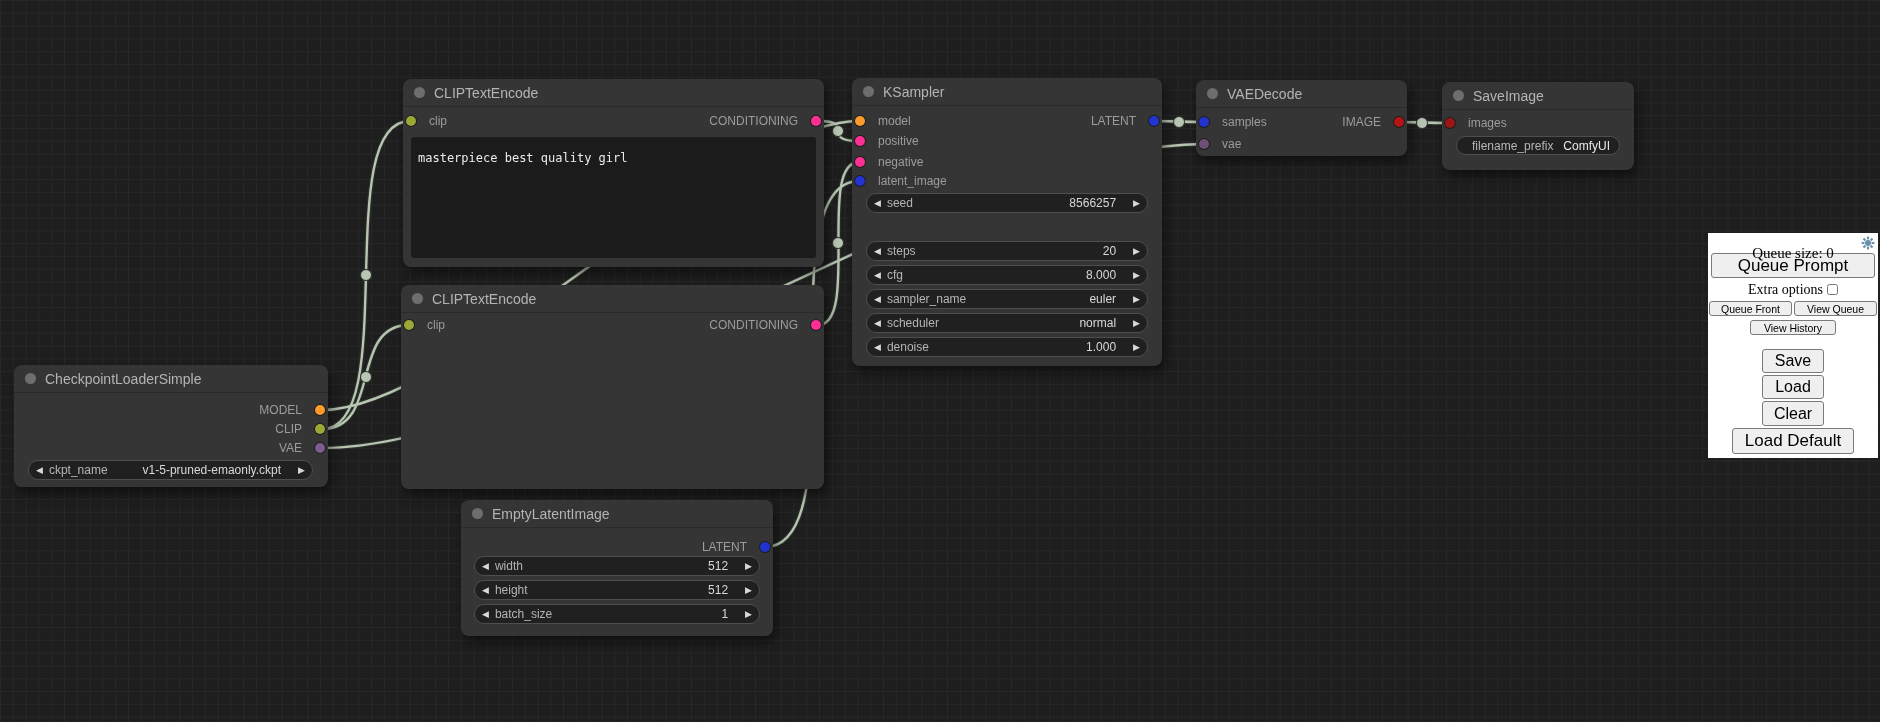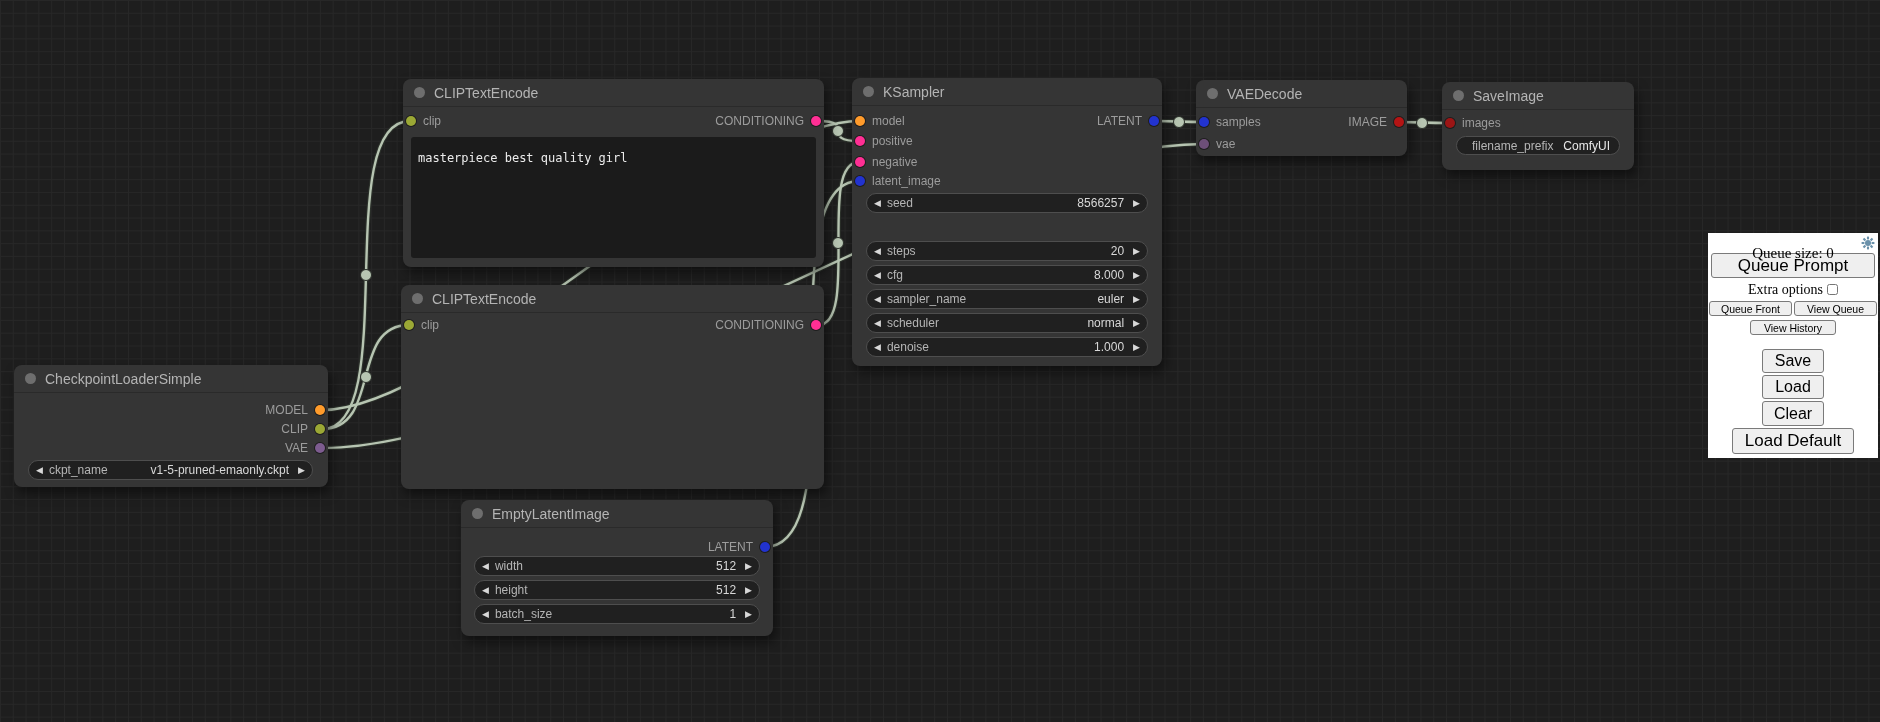--- a/index.html
+++ b/index.html
@@ -6,28 +6,28 @@
   .canvas{position:relative;width:1880px;height:722px;overflow:hidden;
     background-color:#1e1e1e;
     background-image:linear-gradient(#272727 1px,transparent 1px),linear-gradient(90deg,#272727 1px,transparent 1px);
     background-size:12.8px 12.8px;
     font-family:"Liberation Sans",sans-serif;}
   svg.wires{position:absolute;left:0;top:0;z-index:1;}
   .node{position:absolute;background:#353535;border-radius:8px;box-shadow:3px 6px 12px rgba(0,0,0,.5);z-index:2;}
   .node-header{height:27px;display:flex;align-items:center;padding:0 11px;border-bottom:1px solid #2a2a2a;}
   .title-dot{width:11px;height:11px;border-radius:50%;background:#6e6e6e;margin-right:9px;flex:0 0 auto;}
   .node-title{color:#b4b4b4;font-size:14px;white-space:nowrap;}
-  .port{position:absolute;display:flex;align-items:center;gap:7px;height:16px;transform:translateY(-50%);font-size:12px;color:#9c9c9c;white-space:nowrap;z-index:3;}
+  .port{position:absolute;display:flex;align-items:center;gap:13px;height:16px;transform:translateY(-50%);font-size:12px;color:#9c9c9c;white-space:nowrap;z-index:3;}
   .port.in{left:3px;}
   .port.out{right:3px;flex-direction:row-reverse;}
   .pdot{width:10px;height:10px;border-radius:50%;box-shadow:0 0 0 1px rgba(0,0,0,.45);flex:0 0 auto;}
   .widget{position:absolute;height:20px;box-sizing:border-box;background:#202020;border:1px solid #4e4e4e;border-radius:10px;display:flex;align-items:center;padding:0 7px;font-size:12px;color:#b5b5b5;white-space:nowrap;}
   .warr{font-size:9px;color:#d8d8d8;line-height:1;}
   .wlabel{margin-left:6px;}
-  .wvalue{margin-left:auto;color:#d8d8d8;padding-right:9px;}
+  .wvalue{margin-left:auto;color:#d8d8d8;padding-right:17px;}
   .wvalue.noarr{padding-right:2px;}
   .toggle-dot{width:12px;height:12px;border-radius:50%;flex:0 0 auto;margin-left:6px;}
   .prompt-box{position:absolute;background:#1b1b1b;border-radius:3px;color:#ececec;font-family:"DejaVu Sans Mono",monospace;font-size:12px;padding:14px 7px;box-sizing:border-box;overflow:hidden;}
   
   .n-ckpt{left:14px;top:365px;width:314px;height:122px;}
   .n-clip1{left:403px;top:79px;width:421px;height:188px;}
   .n-clip2{left:401px;top:285px;width:423px;height:204px;}
   .n-latent{left:461px;top:500px;width:312px;height:136px;}
   .n-ksampler{left:852px;top:78px;width:310px;height:288px;}
   .n-vae{left:1196px;top:80px;width:211px;height:76px;}

